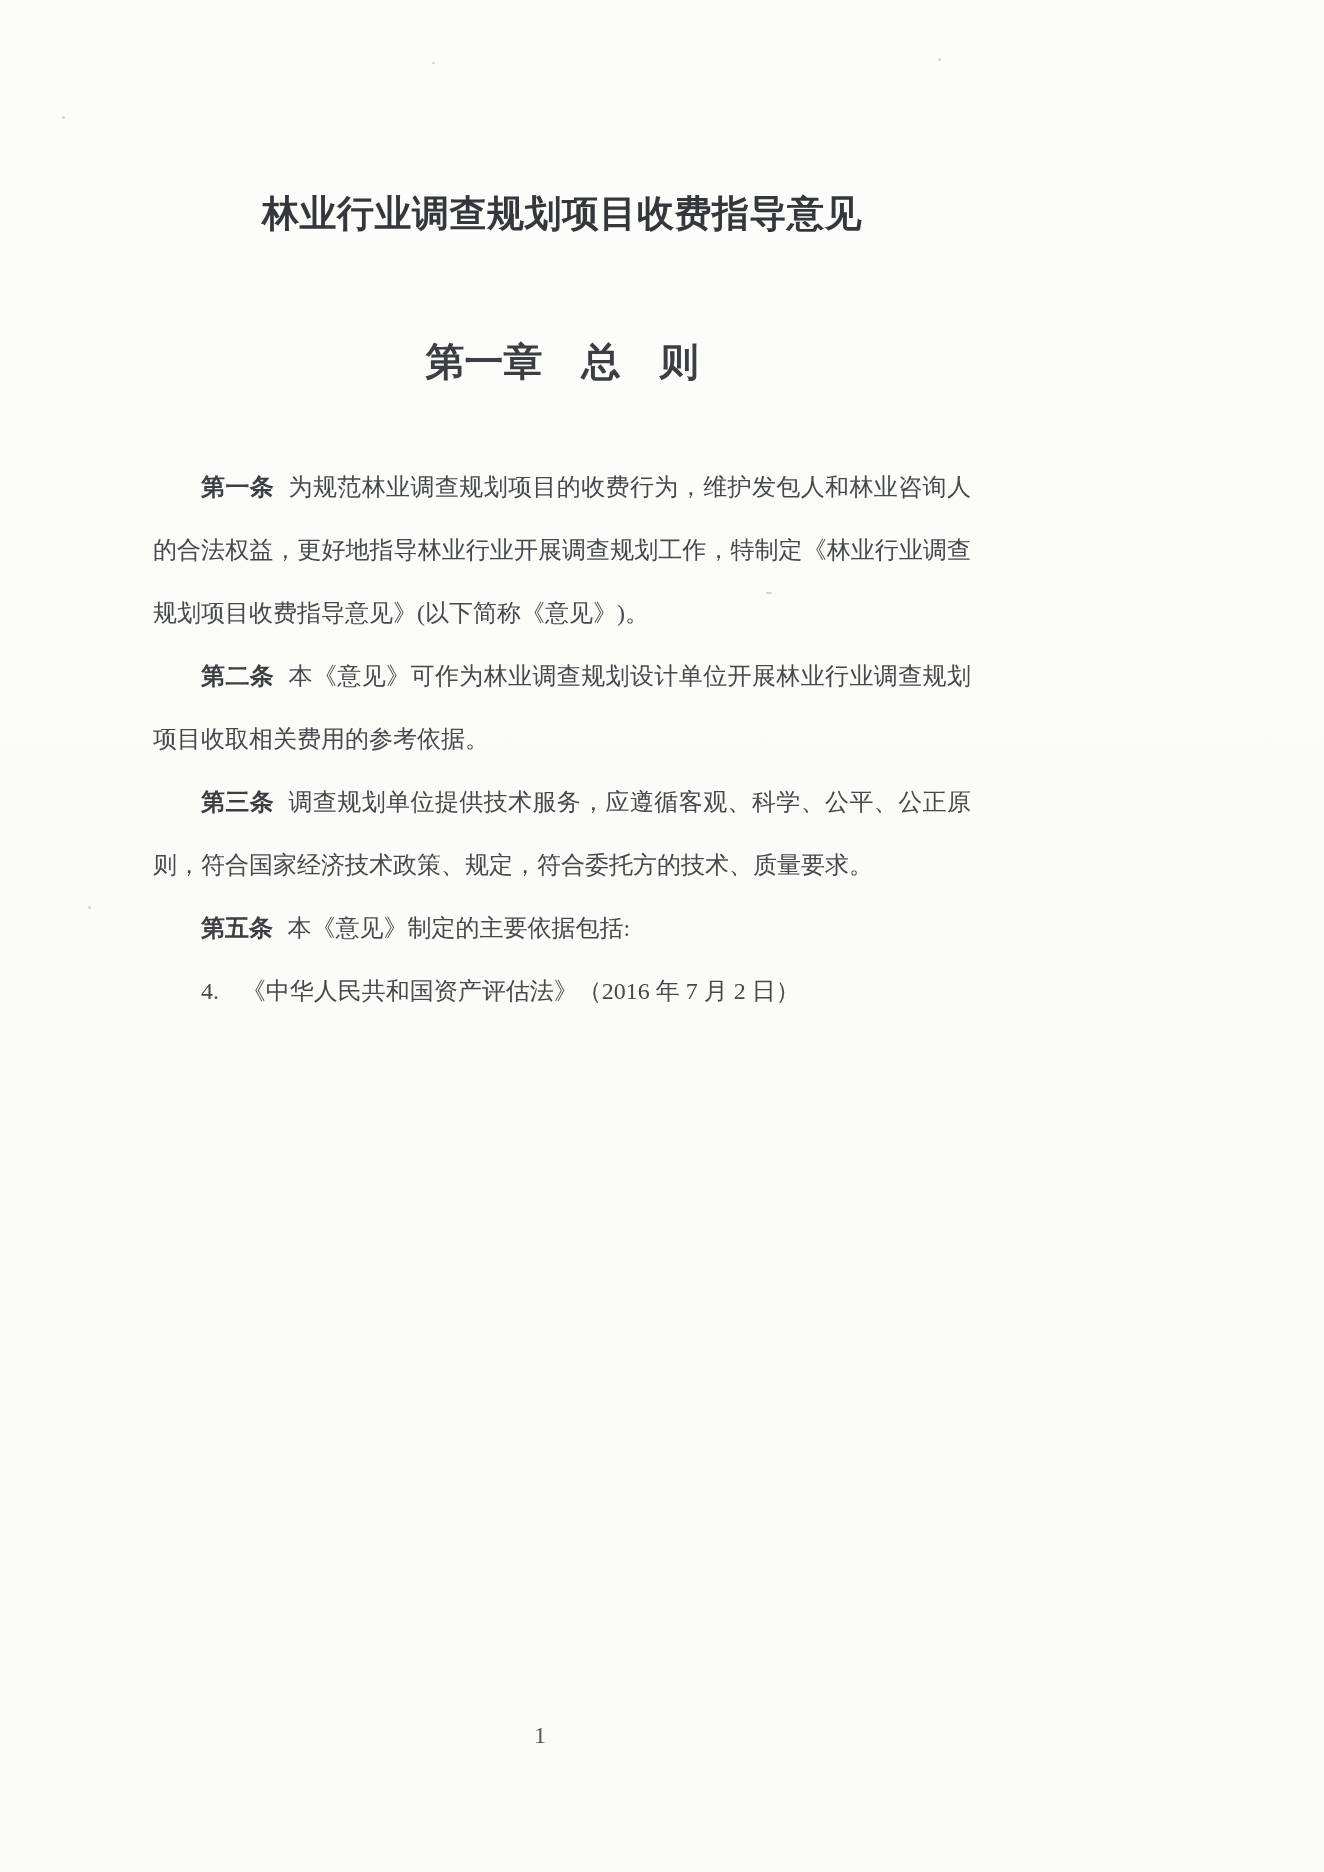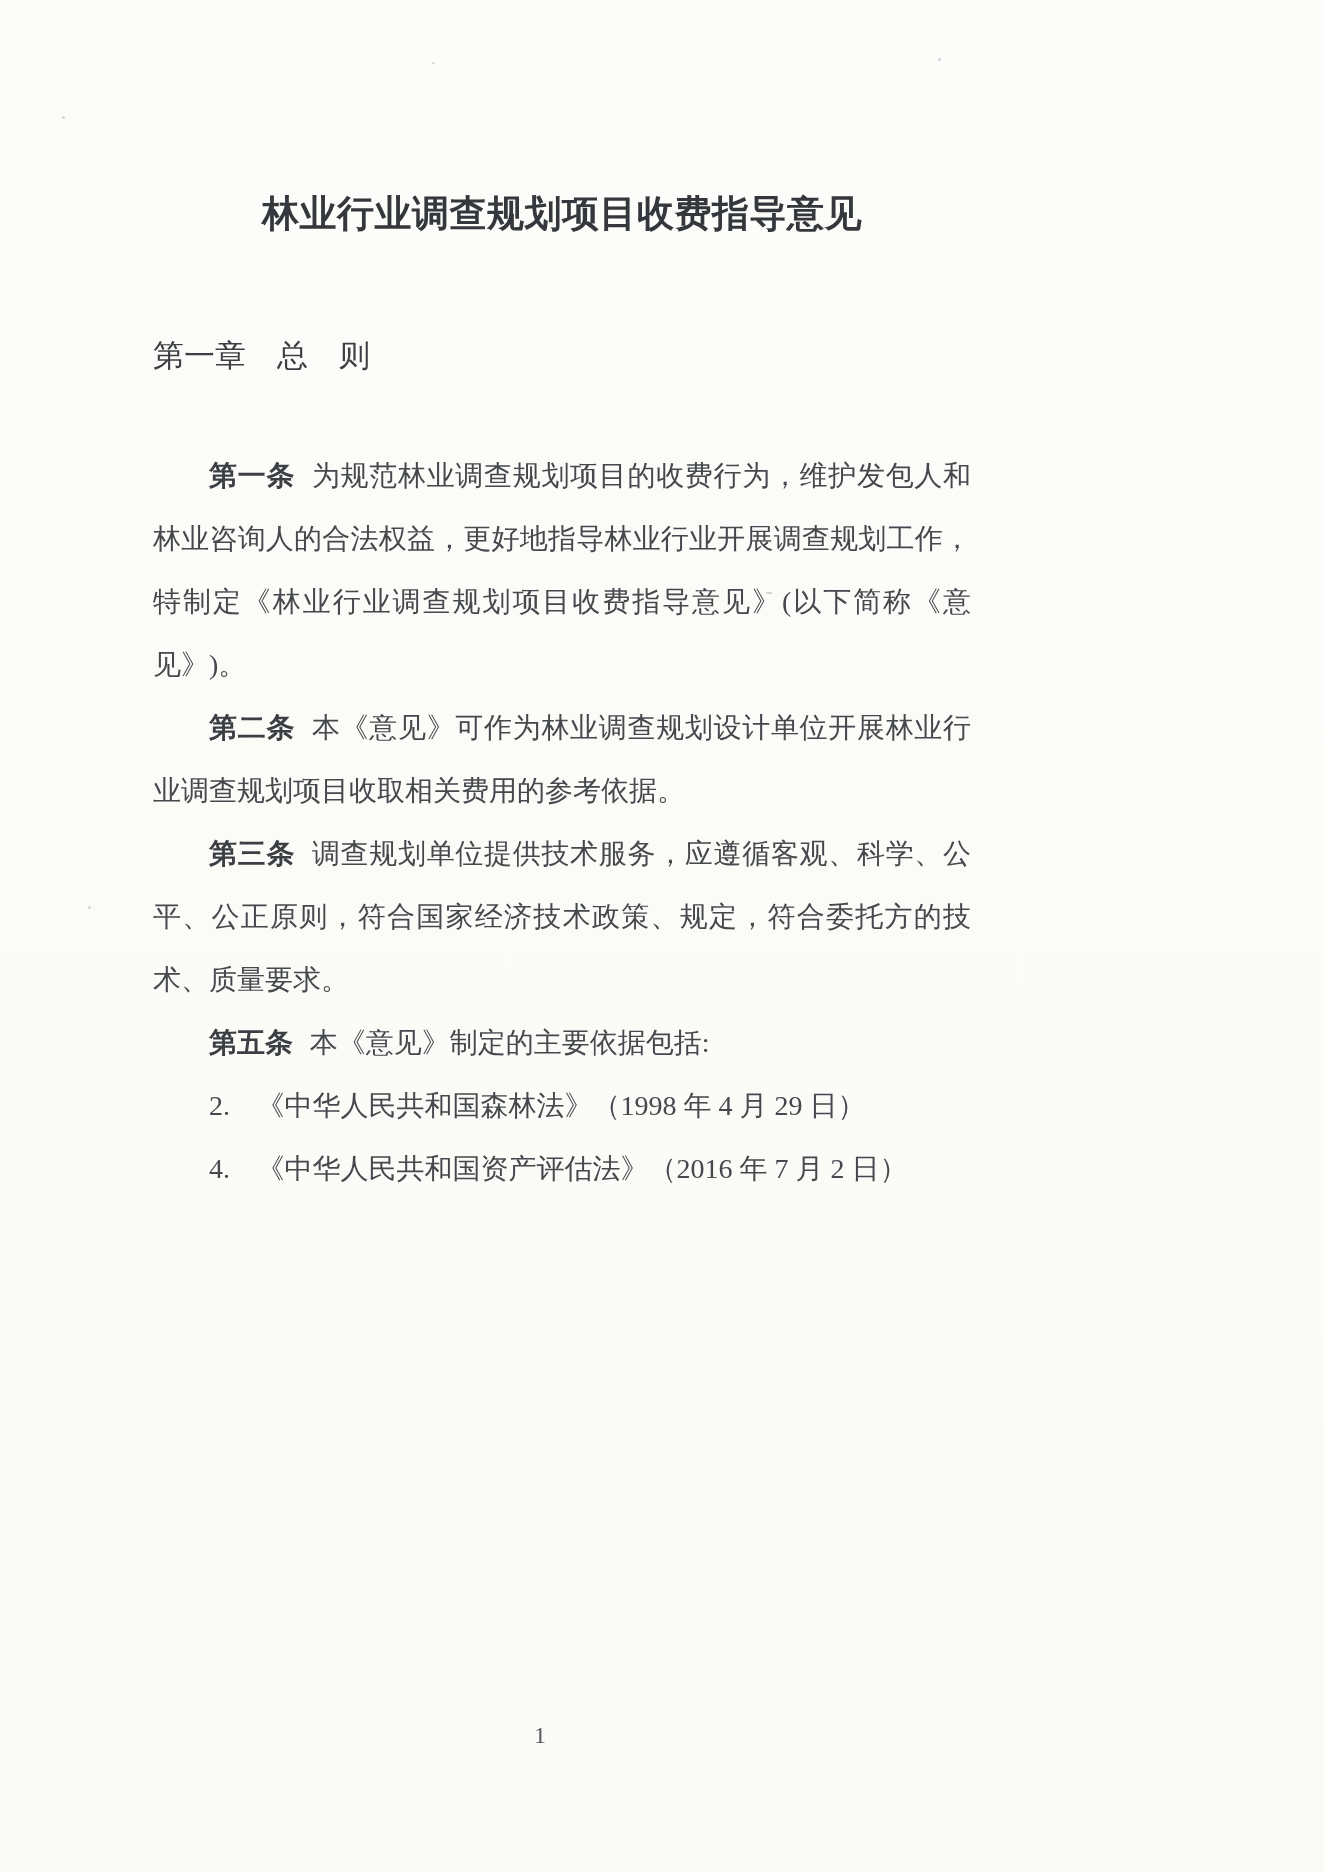--- a/index.html
+++ b/index.html
@@ -27,27 +27,28 @@
     margin: 186px 0 0 0;
     font-size: 37px;
     line-height: 1.1;
     font-weight: 700;
     text-align: center;
     letter-spacing: 0.5px;
     color: #34373b;
   }
   .chapter {
     margin: 100px 0 0 0;
-    font-size: 31px;
-    font-weight: 400;
+    font-size: 39px;
+    font-weight: 700;
+    text-align: center;
     color: #3b3e42;
   }
   .body-text {
     margin-top: 67px;
-    font-size: 28px;
+    font-size: 24px;
     line-height: 63px;
     text-align: justify;
   }
   .body-text p {
     margin: 0;
     text-indent: 2em;
   }
   .article-label {
     font-weight: 700;
     margin-right: 0.6em;
@@ -93,21 +94,20 @@
       <p><span class="article-label">第一条</span><span>为规范林业调查规划项目的收费行为，维护发包人和林业咨询人的合法权益，更好地指导林业行业开展调查规划工作，特制定《林业行业调查规划项目收费指导意见》(以下简称《意见》)。</span></p>
 
       <p><span class="article-label">第二条</span><span>本《意见》可作为林业调查规划设计单位开展林业行业调查规划项目收取相关费用的参考依据。</span></p>
 
       <p><span class="article-label">第三条</span><span>调查规划单位提供技术服务，应遵循客观、科学、公平、公正原则，符合国家经济技术政策、规定，符合委托方的技术、质量要求。</span></p>
 
 
       <p><span class="article-label">第五条</span><span>本《意见》制定的主要依据包括:</span></p>
 
 
-      <p><span class="ref-number">2.</span><span>《中华人民共和国森林法》（1998 年 4 月 29 日）</span></p>
 
 
       <p><span class="ref-number">4.</span><span>《中华人民共和国资产评估法》（2016 年 7 月 2 日）</span></p>
 
     </div>
   </div>
 
   <div class="page-number">1</div>
 
   <div class="speck s1"></div>

